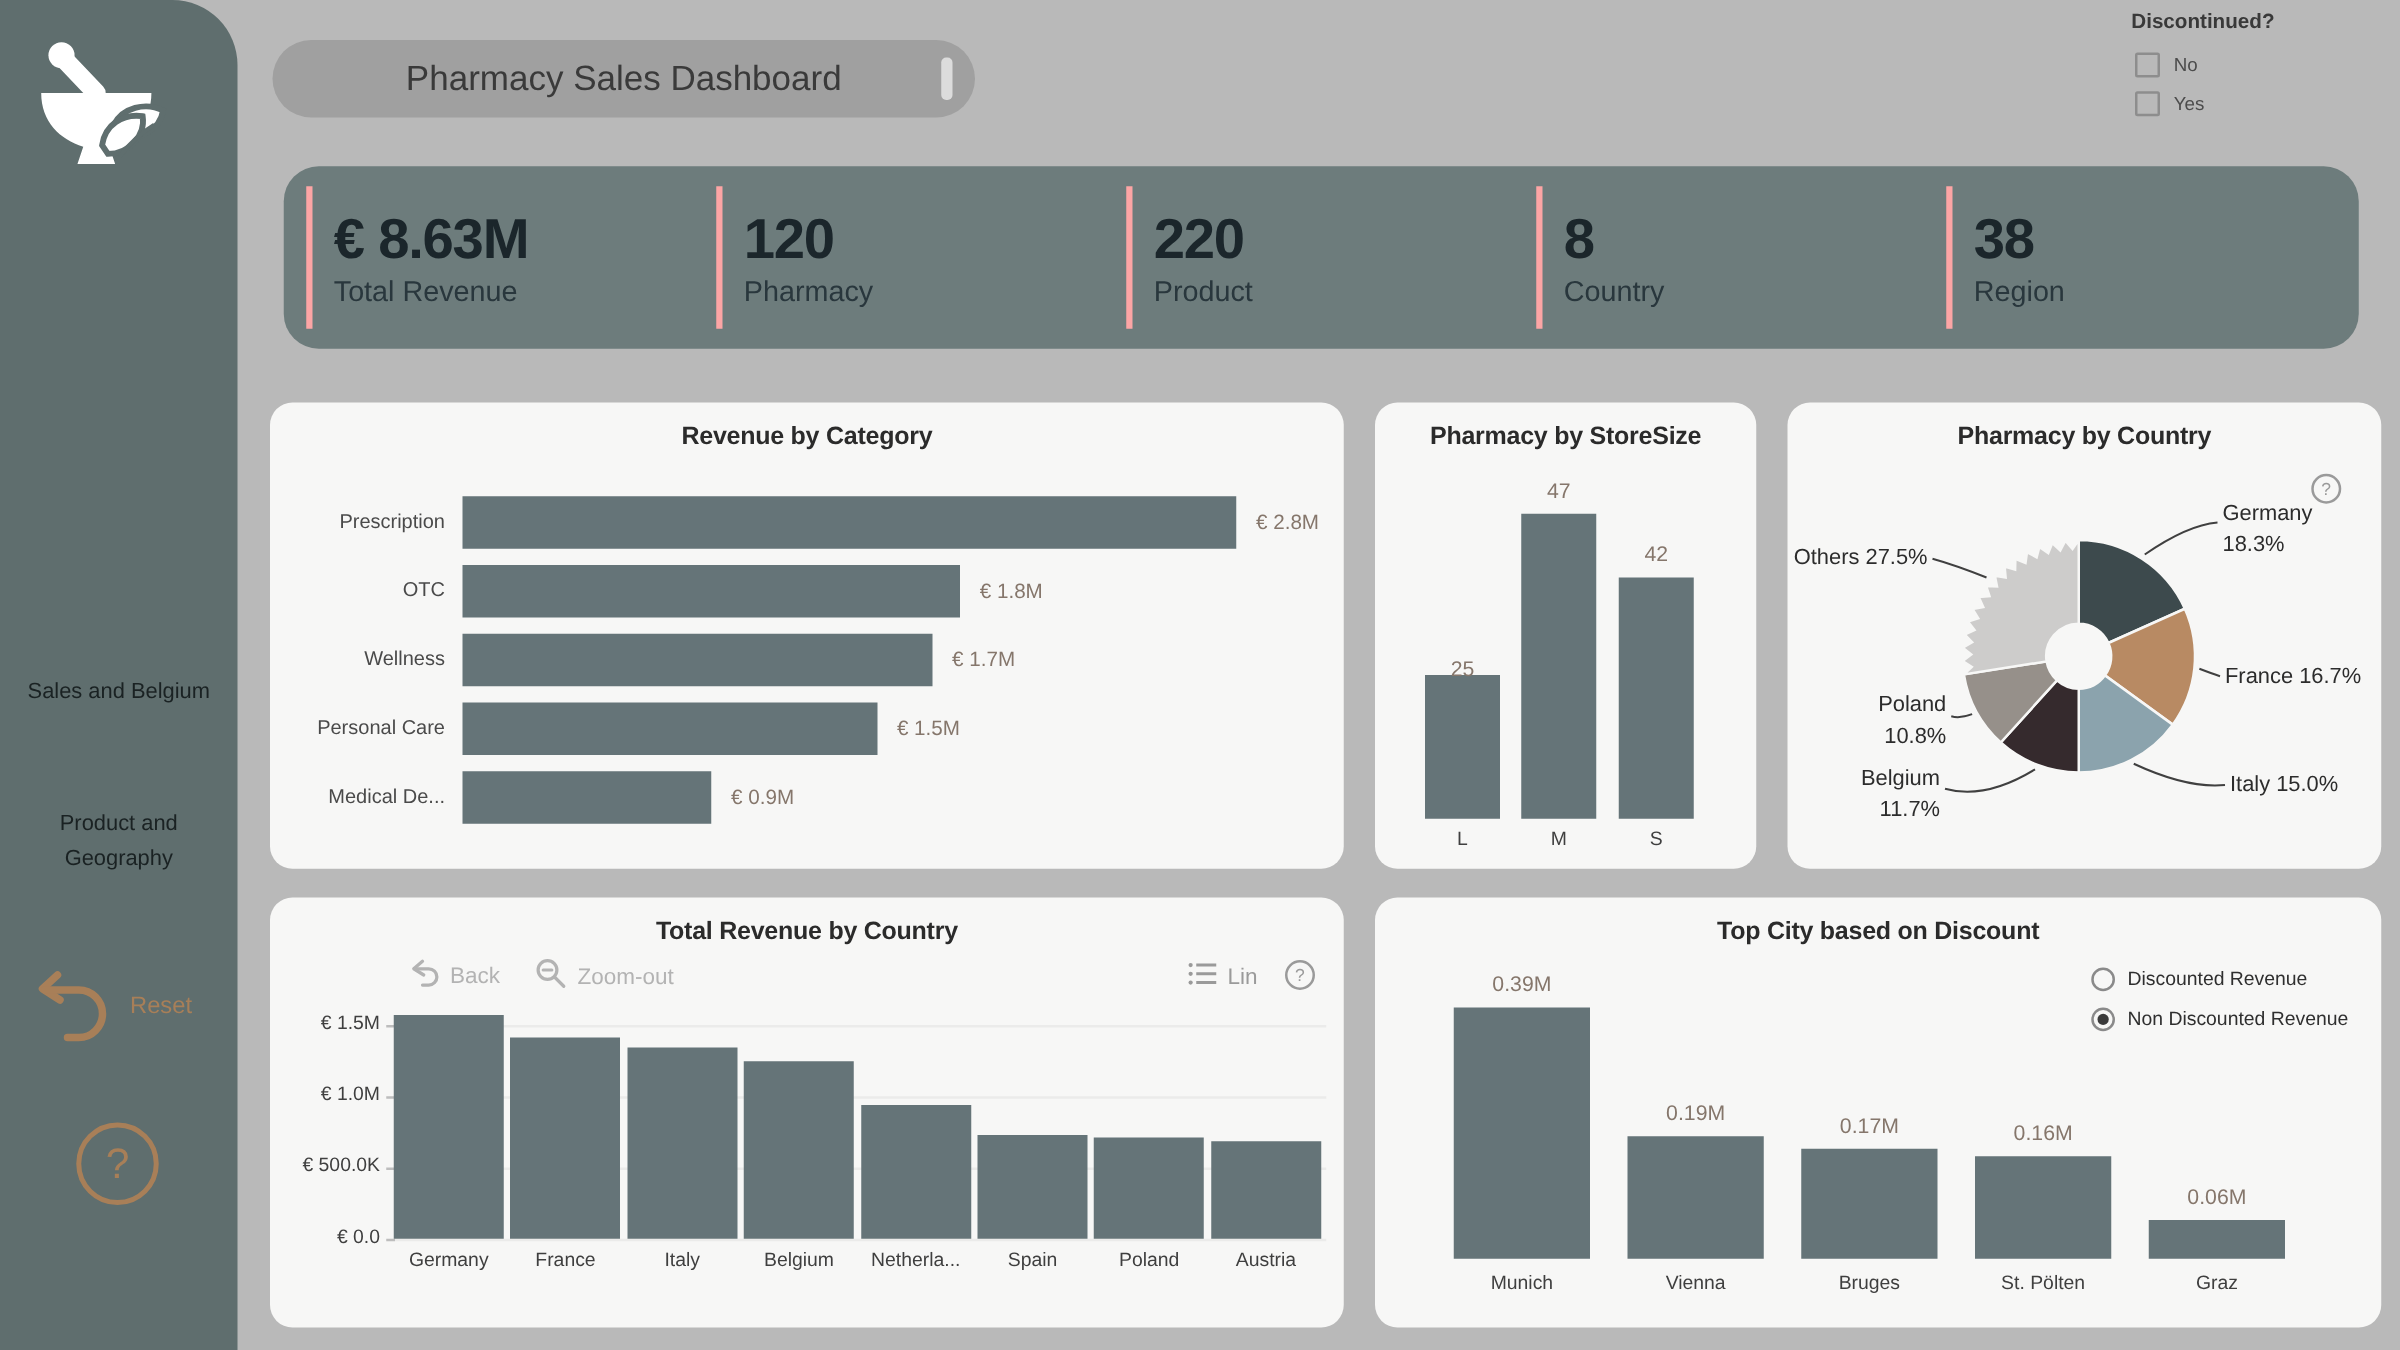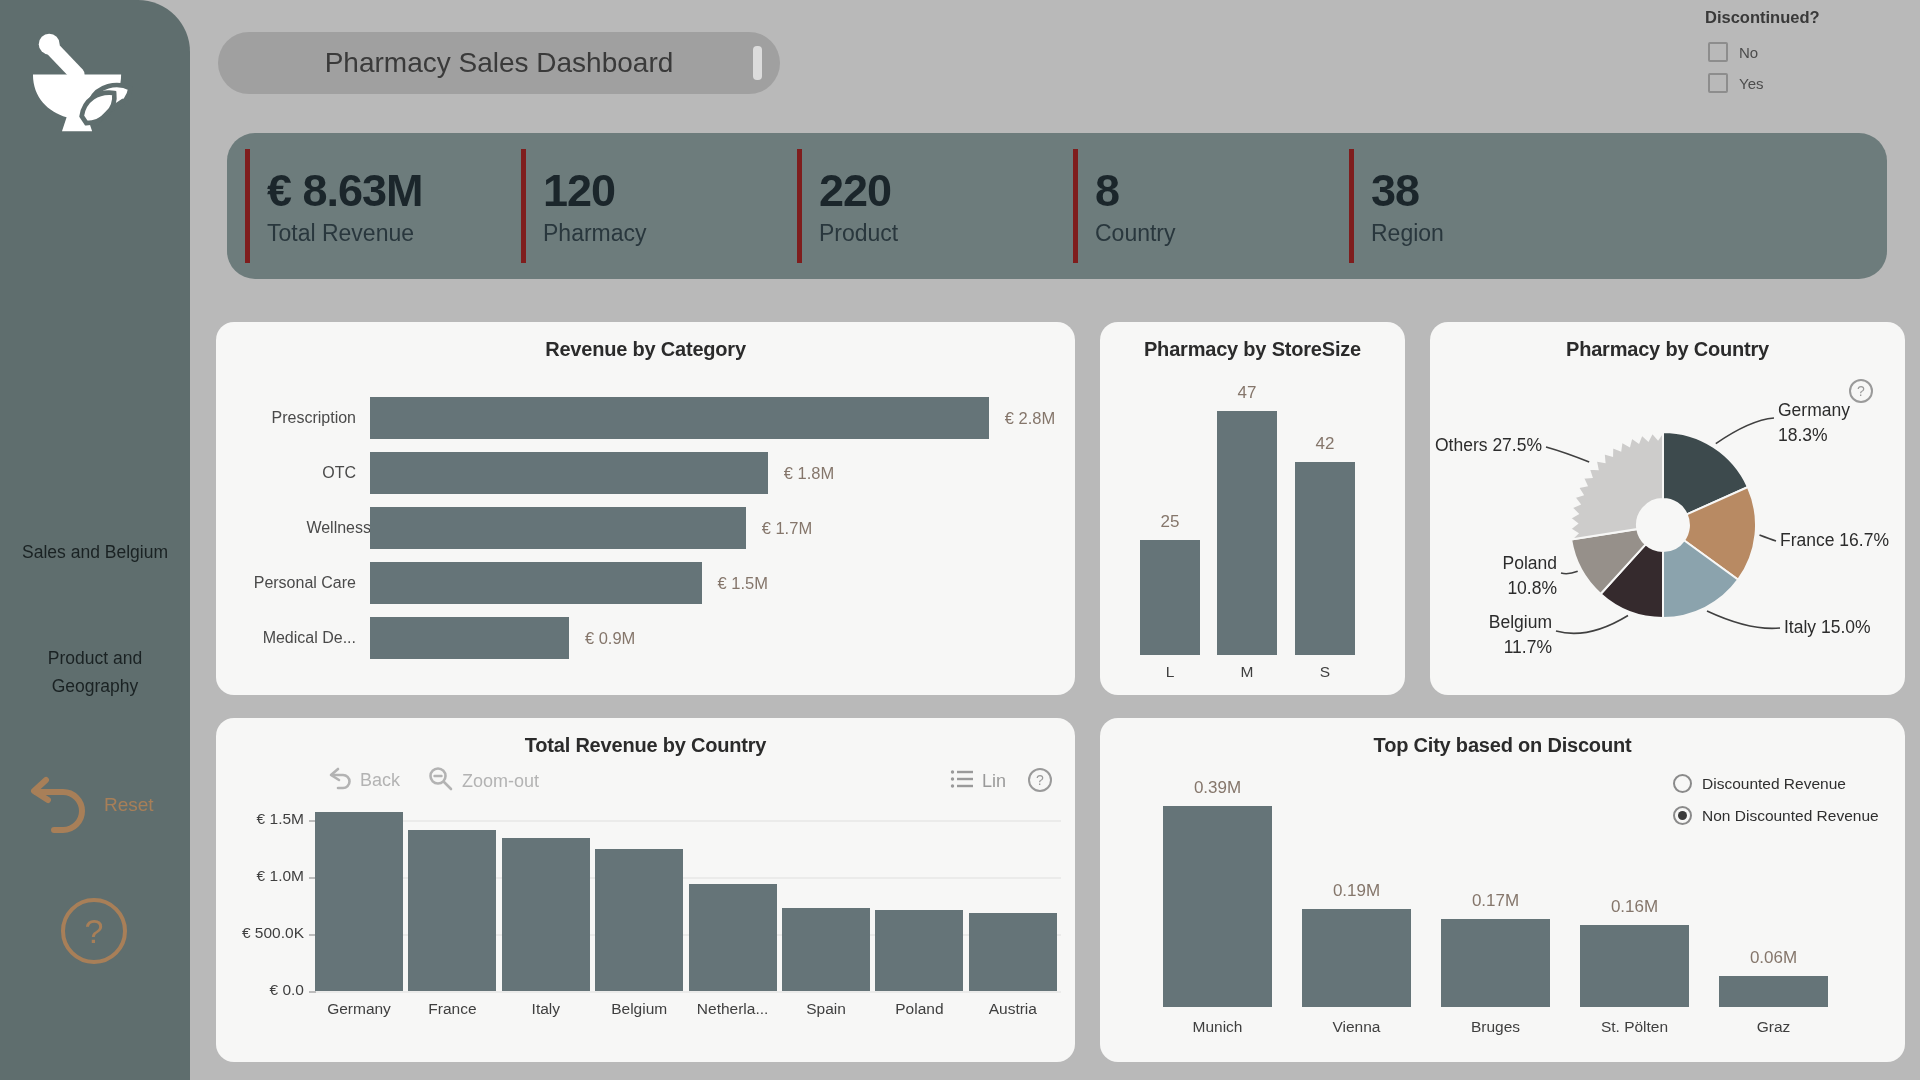--- a/index.html
+++ b/index.html
@@ -24,21 +24,21 @@
   .title-pill span{font-size:28px;color:#3a3a3a;}
   .pill-handle{position:absolute;right:18px;top:14px;width:9px;height:34px;background:#dcdcdc;border-radius:4px;}
   .disc{position:absolute;left:1705px;top:8px;width:200px;}
   .disc-title{font-size:16.5px;font-weight:bold;color:#393939;}
   .disc-row{position:absolute;left:3px;display:flex;align-items:center;gap:11px;}
   .cbox{width:16px;height:16px;border:2px solid #8d8d8d;border-radius:2px;background:transparent;}
   .disc-row span{font-size:15px;color:#4c4c4c;}
   
   .kpi-band{position:absolute;left:227px;top:133px;width:1660px;height:146px;background:#6d7c7c;
             border-radius:28px;display:flex;align-items:center;padding-left:18px;box-sizing:border-box;}
-  .kpi{width:276px;height:114px;border-left:5px solid #7f1d1d;padding-left:17px;box-sizing:border-box;
+  .kpi{width:328px;height:114px;border-left:5px solid #fca5a5;padding-left:17px;box-sizing:border-box;
        display:flex;flex-direction:column;justify-content:center;}
   .kpi-value{font-size:45px;font-weight:bold;color:#1b262b;letter-spacing:-1px;}
   .kpi-label{font-size:23px;color:#29373d;margin-top:3px;}
   
   .card{position:absolute;background:#f7f7f6;border-radius:18px;}
   .card-title{position:absolute;left:0;top:16px;width:100%;text-align:center;font-size:20px;
               font-weight:bold;color:#2b2b2b;letter-spacing:-0.2px;}
   #card-category{left:216px;top:322px;width:859px;height:373px;}
   #card-storesize{left:1100px;top:322px;width:305px;height:373px;}
   #card-country-pie{left:1430px;top:322px;width:475px;height:373px;}
@@ -143,37 +143,37 @@
 
   <div class="card" id="card-category">
     <div class="card-title">Revenue by Category</div>
     <div id="cat-bars" style="position:absolute;left:0;top:0;width:859px;height:373px;">
         <div class="cat-label" style="top: 75px;">Prescription</div>
         <div class="hbar" style="top: 75px; width: 618.8px;"></div>
         <div class="hbar-val" style="top: 75px; left: 788.8px;">€ 2.8M</div>
         <div class="cat-label" style="top: 130px;">OTC</div>
         <div class="hbar" style="top: 130px; width: 397.8px;"></div>
         <div class="hbar-val" style="top: 130px; left: 567.8px;">€ 1.8M</div>
-        <div class="cat-label" style="top: 185px; padding-left: 15px;">Wellness</div>
+        <div class="cat-label" style="top: 185px;">Wellness</div>
         <div class="hbar" style="top: 185px; width: 375.7px;"></div>
         <div class="hbar-val" style="top: 185px; left: 545.7px;">€ 1.7M</div>
         <div class="cat-label" style="top: 240px;">Personal Care</div>
         <div class="hbar" style="top: 240px; width: 331.5px;"></div>
         <div class="hbar-val" style="top: 240px; left: 501.5px;">€ 1.5M</div>
         <div class="cat-label" style="top: 295px;">Medical De...</div>
         <div class="hbar" style="top: 295px; width: 198.9px;"></div>
         <div class="hbar-val" style="top: 295px; left: 368.9px;">€ 0.9M</div>
       </div>
   </div>
 
   <div class="card" id="card-storesize">
     <div class="card-title">Pharmacy by StoreSize</div>
     <div id="ss-bars" style="position:absolute;left:0;top:0;width:305px;height:373px;">
         <div class="vbar" style="left: 40px; top: 218px; width: 60px; height: 115px;"></div>
-        <div class="col-val" style="left: 40px; top: 190px; width: 60px;">25</div>
+        <div class="col-val" style="left: 40px; top: 204px; width: 60px;">25</div>
         <div class="col-cat" style="left: 40px; top: 341px; width: 60px;">L</div>
         <div class="vbar" style="left: 117px; top: 89.2px; width: 60px; height: 243.8px;"></div>
         <div class="col-val" style="left: 117px; top: 61.2px; width: 60px;">47</div>
         <div class="col-cat" style="left: 117px; top: 341px; width: 60px;">M</div>
         <div class="vbar" style="left: 195px; top: 139.8px; width: 60px; height: 193.2px;"></div>
         <div class="col-val" style="left: 195px; top: 111.8px; width: 60px;">42</div>
         <div class="col-cat" style="left: 195px; top: 341px; width: 60px;">S</div>
       </div>
   </div>
 

